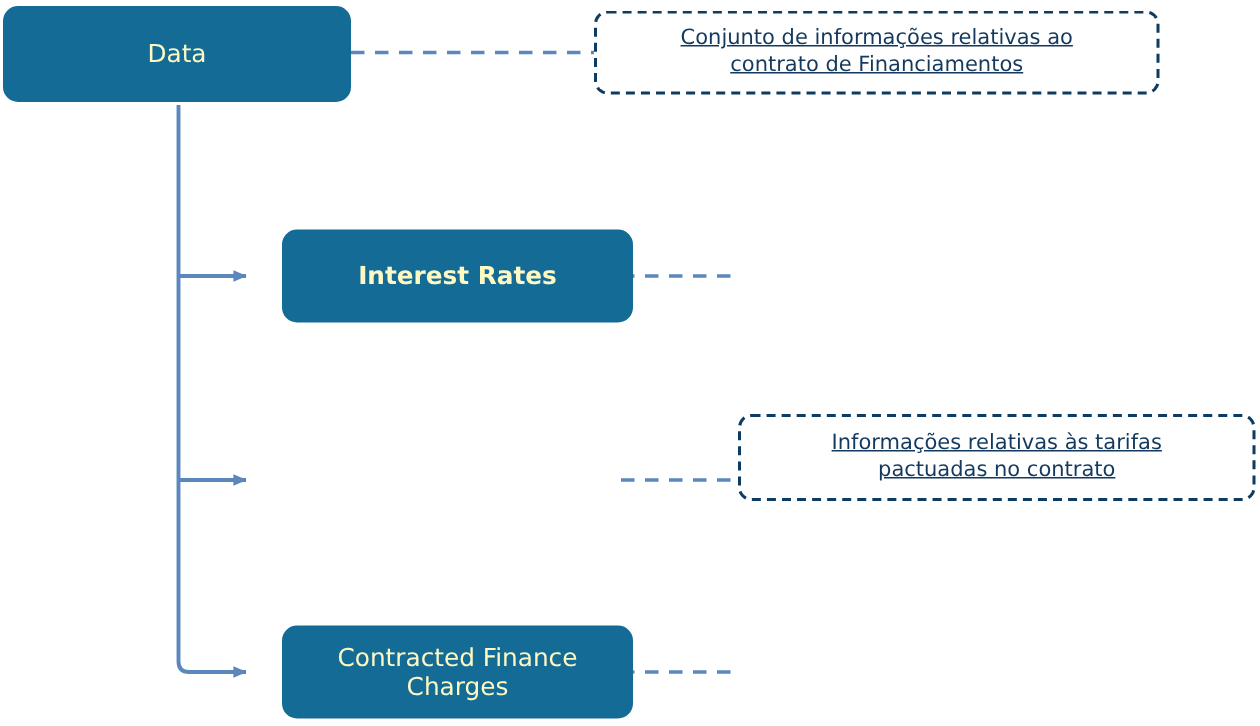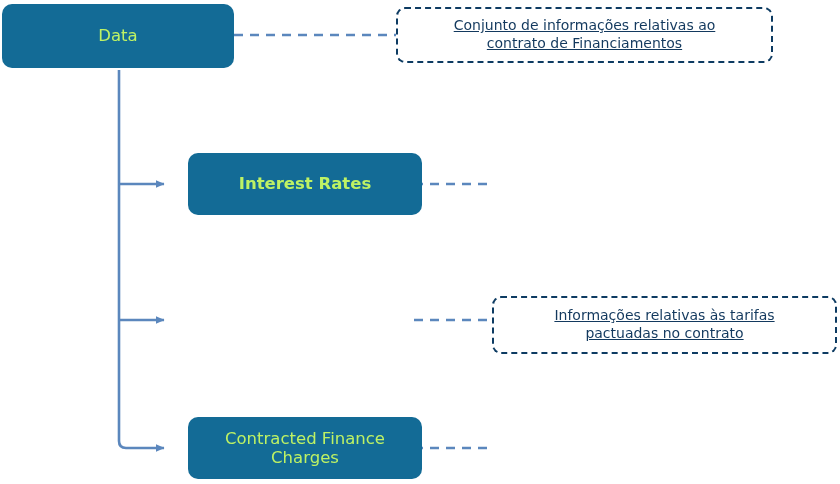--- a/index.html
+++ b/index.html
@@ -31,21 +31,21 @@
   .node {
     position: absolute;
     box-sizing: border-box;
     background: #136b96;
     border: 4px solid #0b3category;
     border-radius: 10px;
     display: flex;
     align-items: center;
     justify-content: center;
     text-align: center;
-    color: #bef264;
+    color: #fef9c3;
     line-height: 1.18;
     z-index: 3;
   }
   .node {
     border-color: #0a3b5e;
   }
   .node-label {
     display: block;
     padding: 0 10px;
     white-space: pre-line;
@@ -86,21 +86,21 @@
     text-decoration: underline;
   }
   .note-text {
     display: block;
     padding: 0 9px;
     white-space: pre-line;
   }
 
   .note-n1 { left: 396px; top: 7px; width: 377px; height: 56px; }
   .note-n2 { left: 492px; top: 155px; width: 345px; height: 58px; }
-  .note-n3 { left: 492px; top: 296px; width: 345px; height: 58px; }
+  .note-n3 { left: 492px; top: 276px; width: 345px; height: 58px; }
   .note-n4 { left: 492px; top: 420px; width: 346px; height: 58px; }
 </style>
 </head>
 <body>
 
 <div id="canvas">
 
   <svg id="connectors" viewBox="0 0 840 484" width="840" height="484">
     <defs>
       <marker id="arrowhead" markerWidth="9" markerHeight="9" refX="8.4" refY="4.5" orient="auto" markerUnits="userSpaceOnUse">

